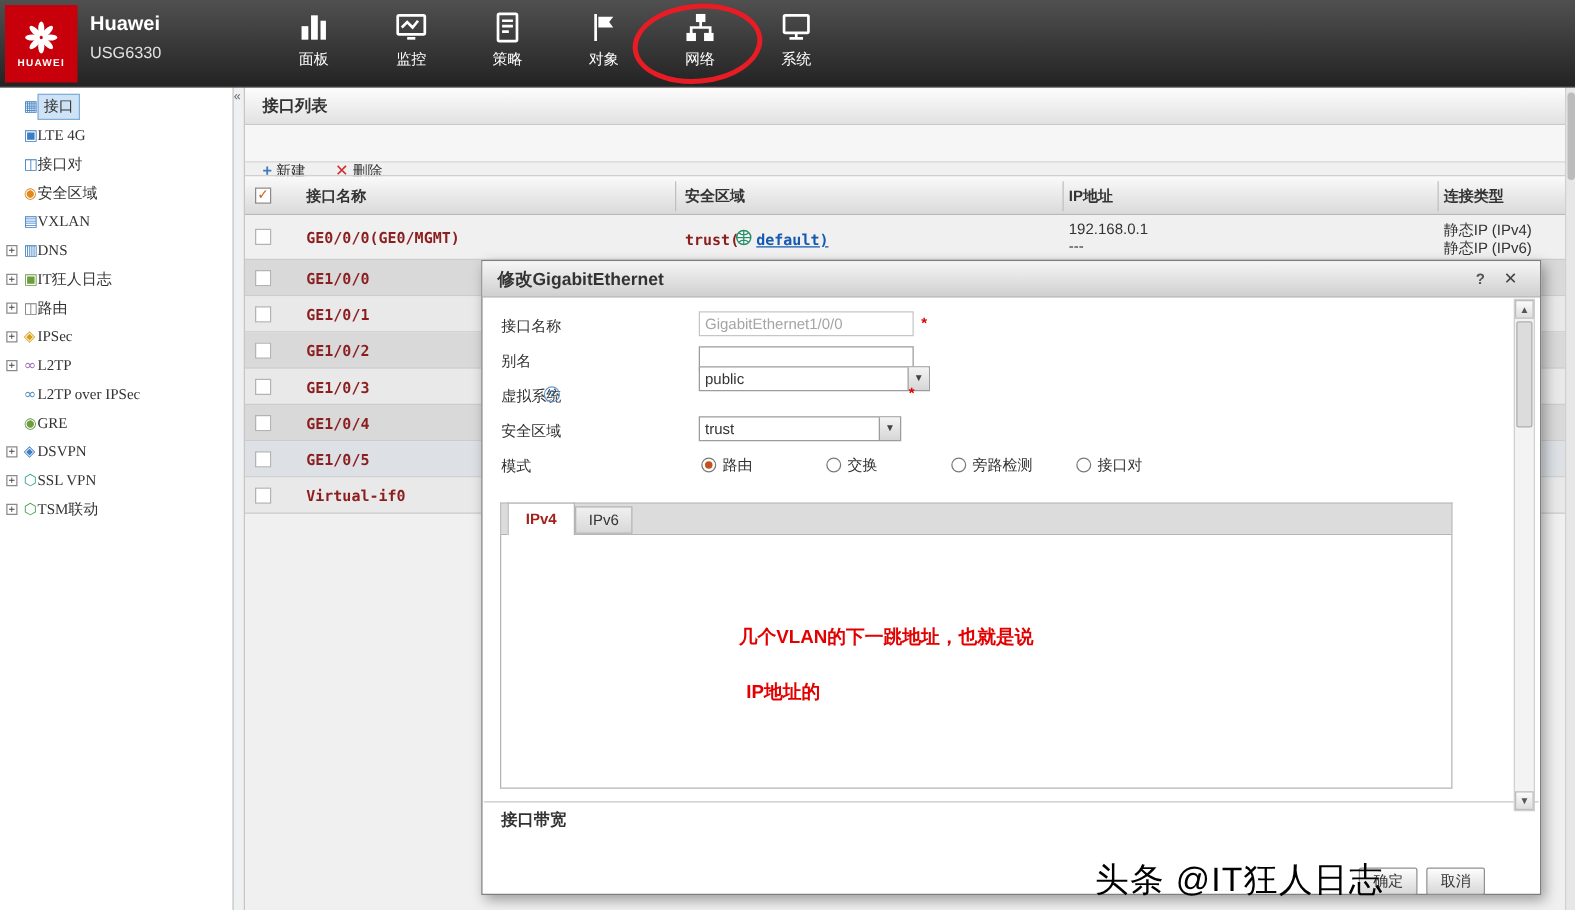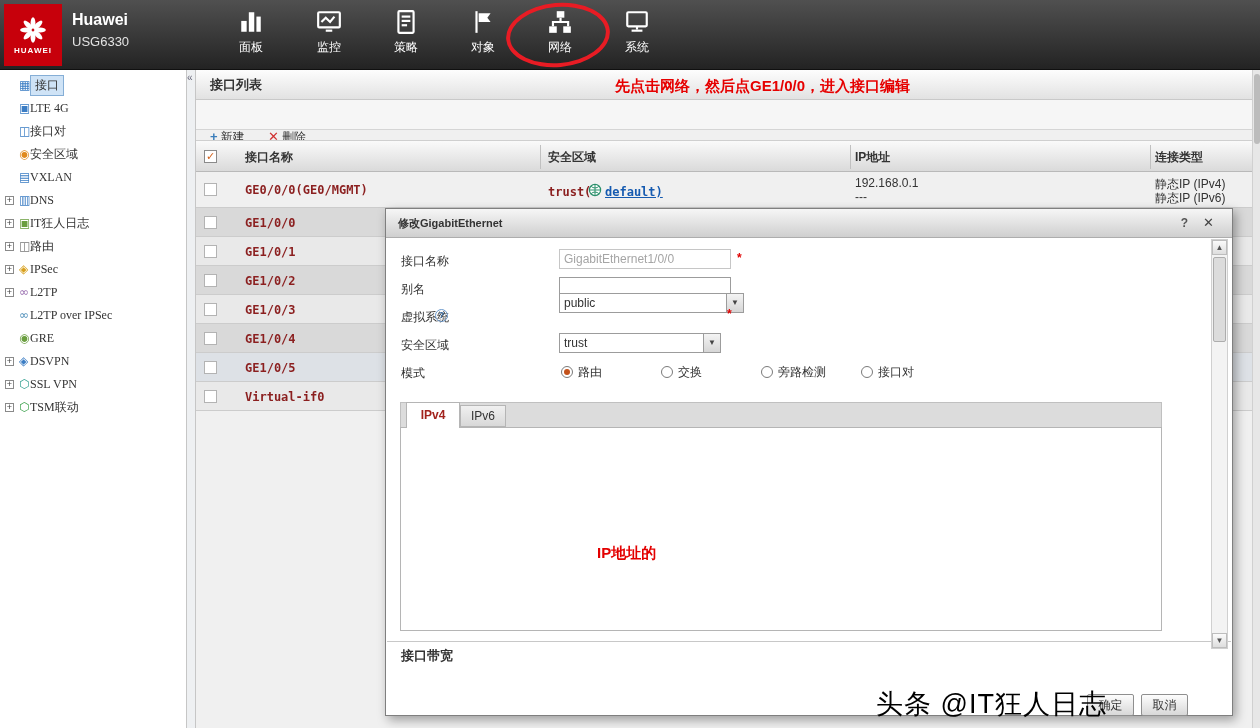--- a/index.html
+++ b/index.html
@@ -56,21 +56,21 @@
     text-decoration:underline;cursor:pointer;}
   .page-scroll{position:absolute;left:1252px;top:70px;width:8px;height:658px;background:#e7e7e7;
     border-left:1px solid #d0d0d0;}
   .page-thumb{position:absolute;left:1px;top:4px;width:6px;height:70px;background:#bcbcbc;border-radius:3px;}
 
   
   .dialog{position:absolute;left:385px;top:208px;width:848px;height:508px;background:#fff;
     border:1px solid #7f7f7f;box-shadow:3px 4px 10px rgba(0,0,0,.35);z-index:10;}
   .dlg-title{position:absolute;left:0;top:0;width:846px;height:29px;
     background:linear-gradient(#f6f6f6,#cfcfcf);border-bottom:1px solid #adadad;}
-  .dlg-title-text{position:absolute;left:12px;top:0;line-height:29px;font-weight:bold;font-size:11px;text-align:right;}
+  .dlg-title-text{position:absolute;left:12px;top:0;line-height:29px;font-weight:bold;font-size:14px;text-align:right;}
   .dlg-help{position:absolute;right:44px;top:7px;color:#555;font-weight:bold;cursor:pointer;}
   .dlg-close{position:absolute;right:18px;top:6px;color:#444;font-size:13px;cursor:pointer;}
   .flabel{position:absolute;white-space:nowrap;line-height:20px;}
   .fin{position:absolute;height:20px;border:1px solid #9c9c9c;background:#fff;font-size:12px;
     padding:0 4px;font-family:"Liberation Sans",sans-serif;color:#333;}
   .fin.dis{border-color:#c6c6c6;color:#a5a5a5;}
   .req{color:#e00000;font-weight:bold;}
   .helpq{display:inline-block;width:13px;height:13px;border:1px solid #6b99cc;border-radius:50%;
     color:#34679e;font-size:9px;line-height:11px;text-align:center;font-weight:bold;cursor:pointer;}
   .fsel{position:absolute;height:20px;border:1px solid #9c9c9c;background:#fff;cursor:pointer;}
@@ -255,21 +255,20 @@
     <span class="sicon" style="color:#3aa04a">⬡</span>
     <span class="slabel">TSM联动</span>
   </div>
 </div>
 <div class="splitter">
   <span class="collapse">«</span>
 </div>
 
 <div class="title-bar">
   <span class="title-text">接口列表</span>
-  <span class="title-annot">先点击网络，然后点GE1/0/0，进入接口编辑</span>
 </div>
 
 <div class="toolbar">
   <span class="tool-btn" style="left:14px">
     <span class="tool-ic" style="color:#3a7dbb">+</span><span>新建</span>
   </span>
   <span class="tool-btn" style="left:72px">
     <span class="tool-ic" style="color:#d03030">✕</span><span>删除</span>
   </span>
 </div>
@@ -402,20 +401,21 @@
   <span class="flabel" style="left:52px;top:332px">首选DNS服务器</span>
   <span class="helpq" style="position:absolute;left:146px;top:334px">?</span>
   <input class="fin" style="left: 199px; top: 331px; width: 262px;">
   <span class="flabel" style="left:52px;top:358px">备用DNS服务器</span>
   <span class="helpq" style="position:absolute;left:146px;top:360px">?</span>
   <input class="fin" style="left: 199px; top: 357px; width: 262px;">
 
   <span class="cb" style="position:absolute;left:37px;top:396px"></span>
   <span class="flabel" style="left:56px;top:394px;font-weight:bold">多出口选项</span>
 
+  <span class="red-note" style="left:205px;top:291px">几个VLAN的下一跳地址，也就是说</span>
   <span class="red-note" style="left:211px;top:335px">IP地址的</span>
 
   <div class="divider"></div>
   <span class="bw-label">接口带宽</span>
 
   <div class="dlg-btn" style="left:701px;top:485px">确定</div>
   <div class="dlg-btn" style="left:755px;top:485px">取消</div>
 
   <div class="dlg-scroll">
     <span class="sc-arrow" style="top:0">▲</span>

